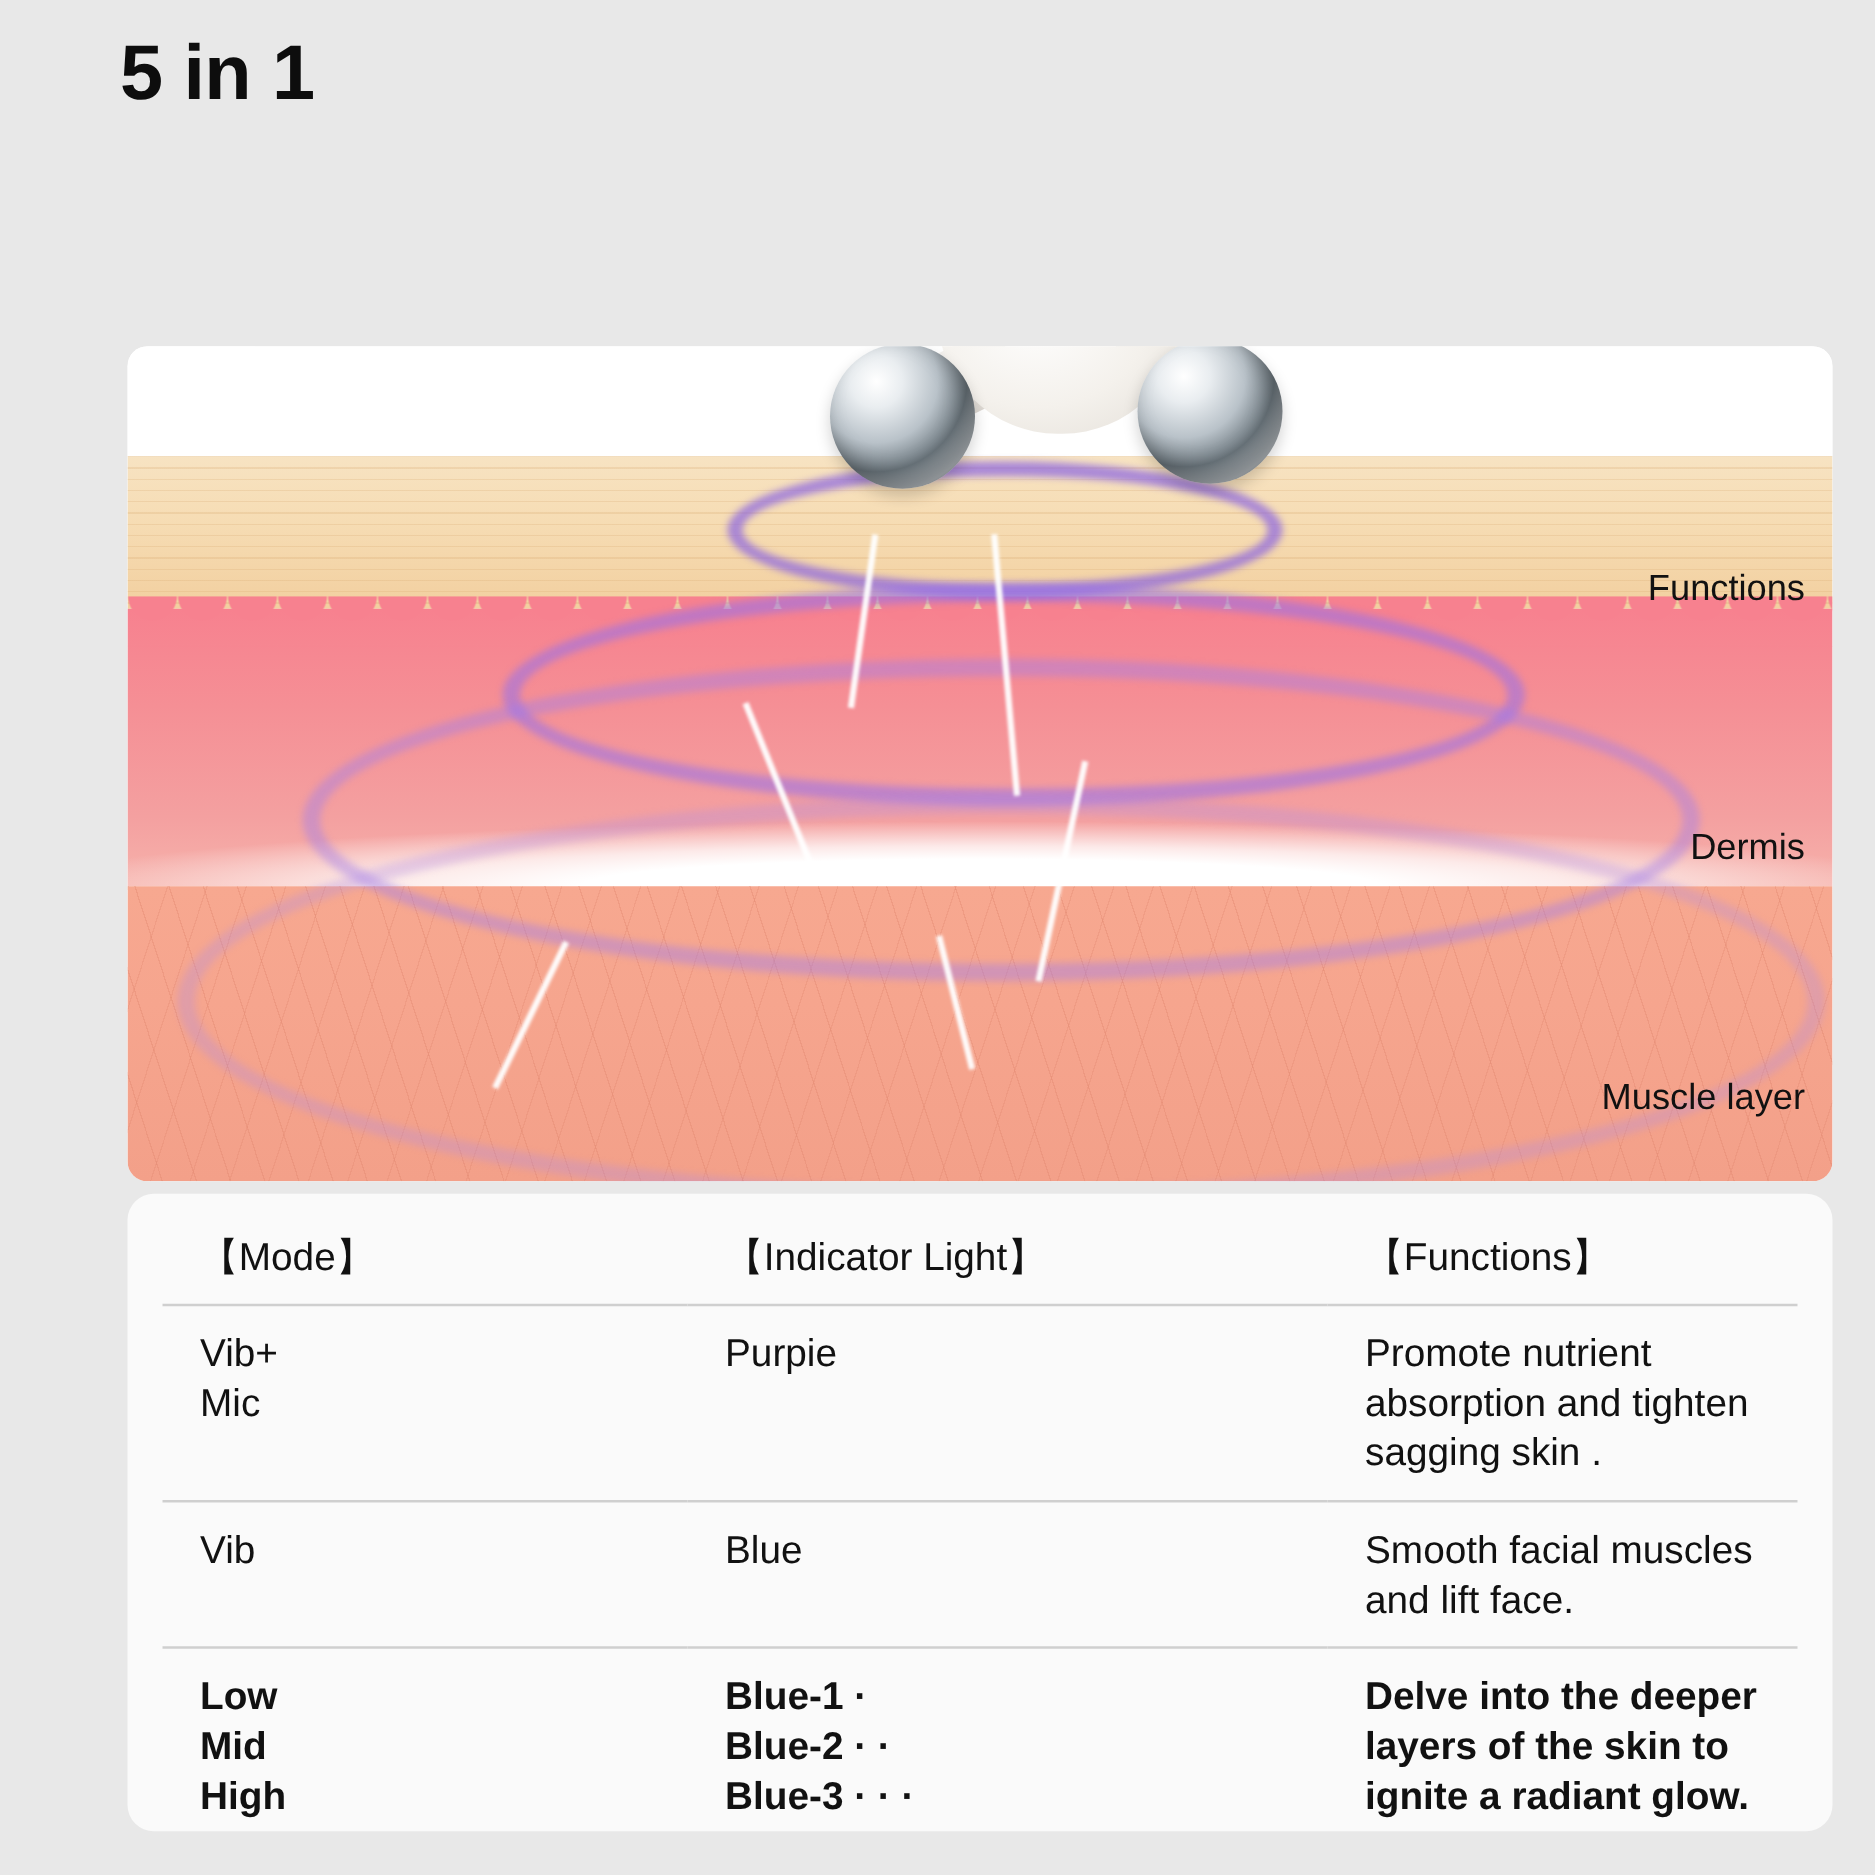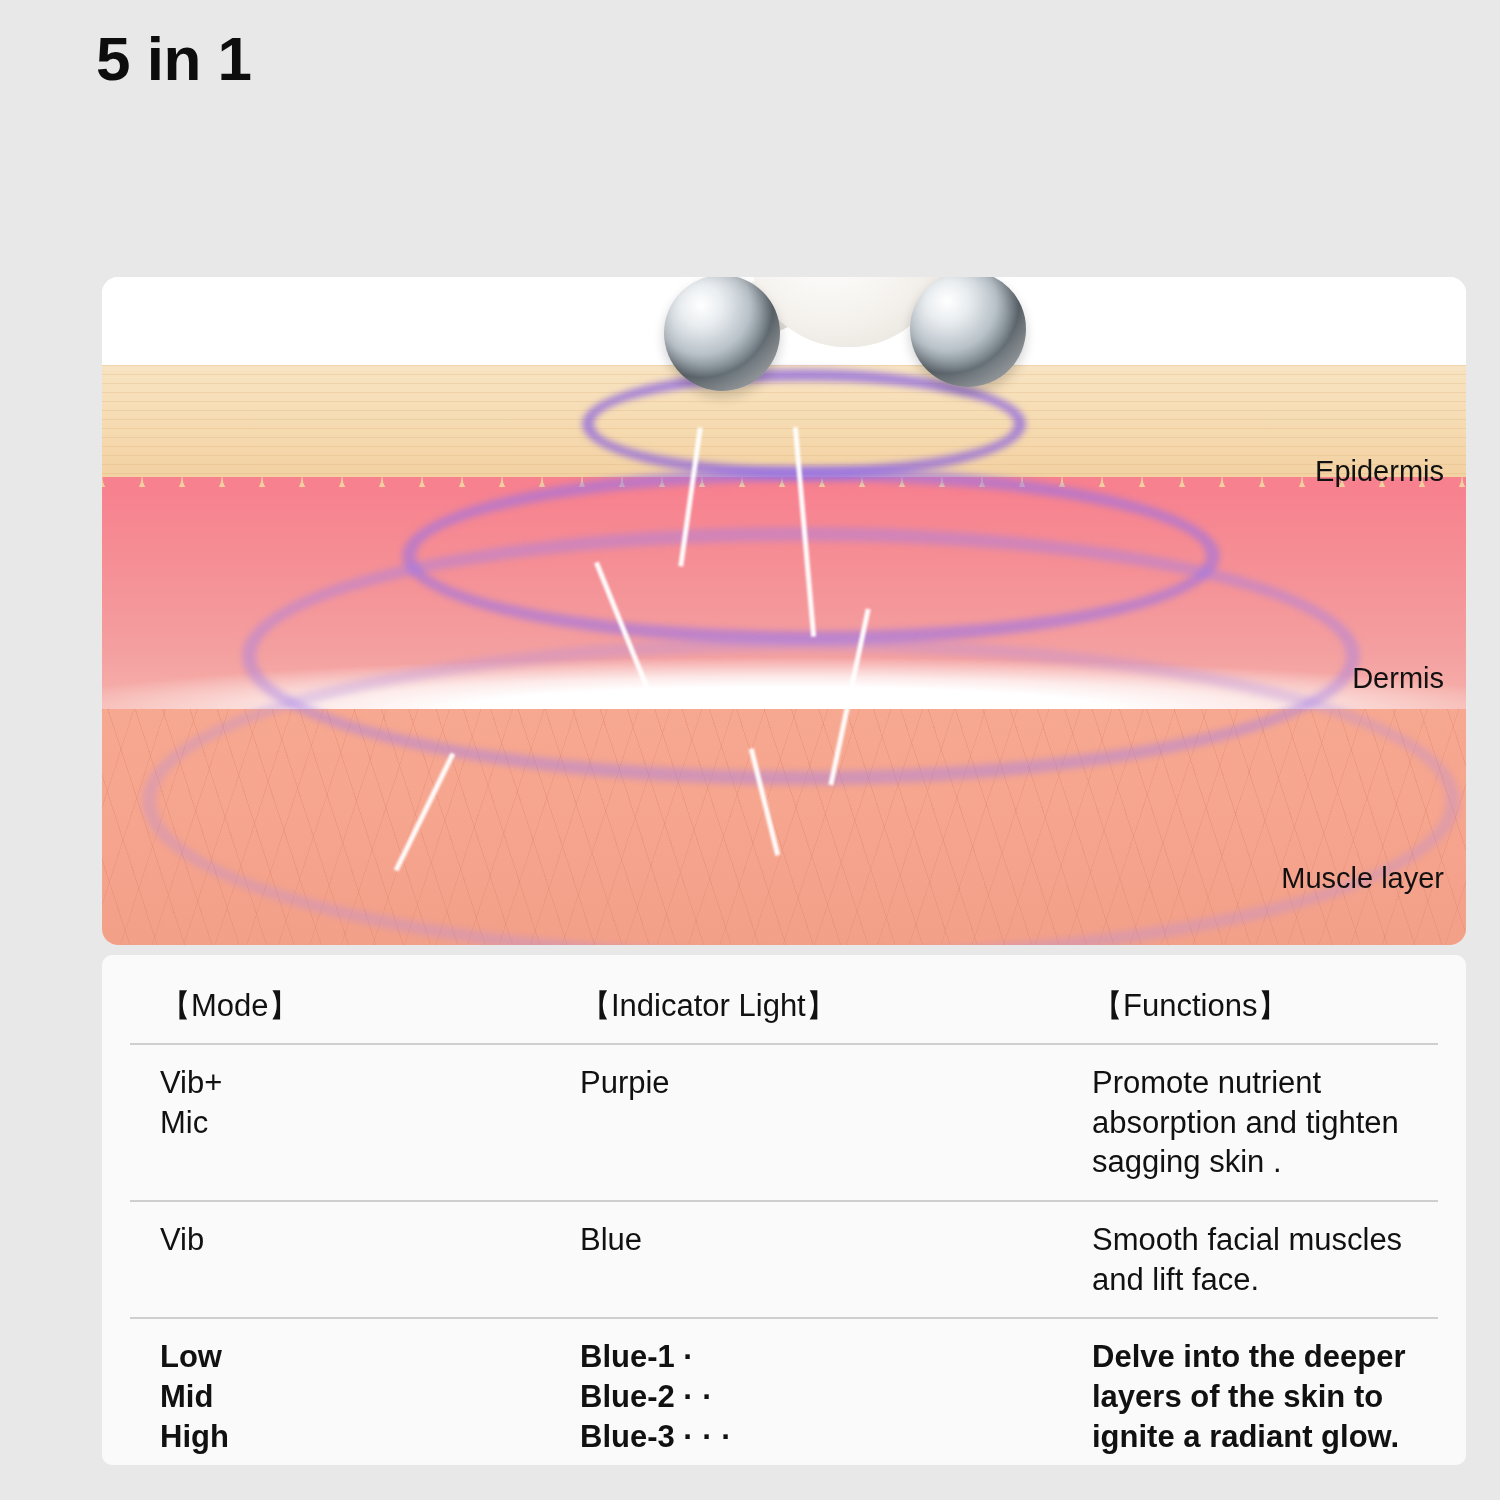--- a/index.html
+++ b/index.html
@@ -188,21 +188,21 @@
   .label.muscle { right: 22px; top: 585px; }
 
   
   .table-card {
     position: absolute;
     left: 68px;
     top: 955px;
     width: 1364px;
     height: 510px;
     background: #fafafa;
-    border-radius: 10px;
+    border-radius: 21px;
     box-sizing: border-box;
     padding: 0 28px;
     overflow: hidden;
   }
   table.spec {
     width: 100%;
     border-collapse: collapse;
     table-layout: fixed;
   }
   table.spec col.c1 { width: 420px; }
@@ -266,21 +266,21 @@
     <div class="bolt b6"></div>
 
     <div class="device">
       <div class="ball-neck l"></div>
       <div class="ball-neck r"></div>
       <div class="device-body"></div>
       <div class="ball left"></div>
       <div class="ball right"></div>
     </div>
 
-    <div class="label epidermis">Epidermis</div>
+    <div class="label epidermis">Functions</div>
     <div class="label dermis">Dermis</div>
     <div class="label muscle">Muscle layer</div>
   </div>
 
   <div class="table-card">
     <table class="spec">
       <colgroup>
           <col class="c1">
           <col class="c2">
           <col class="c3">

